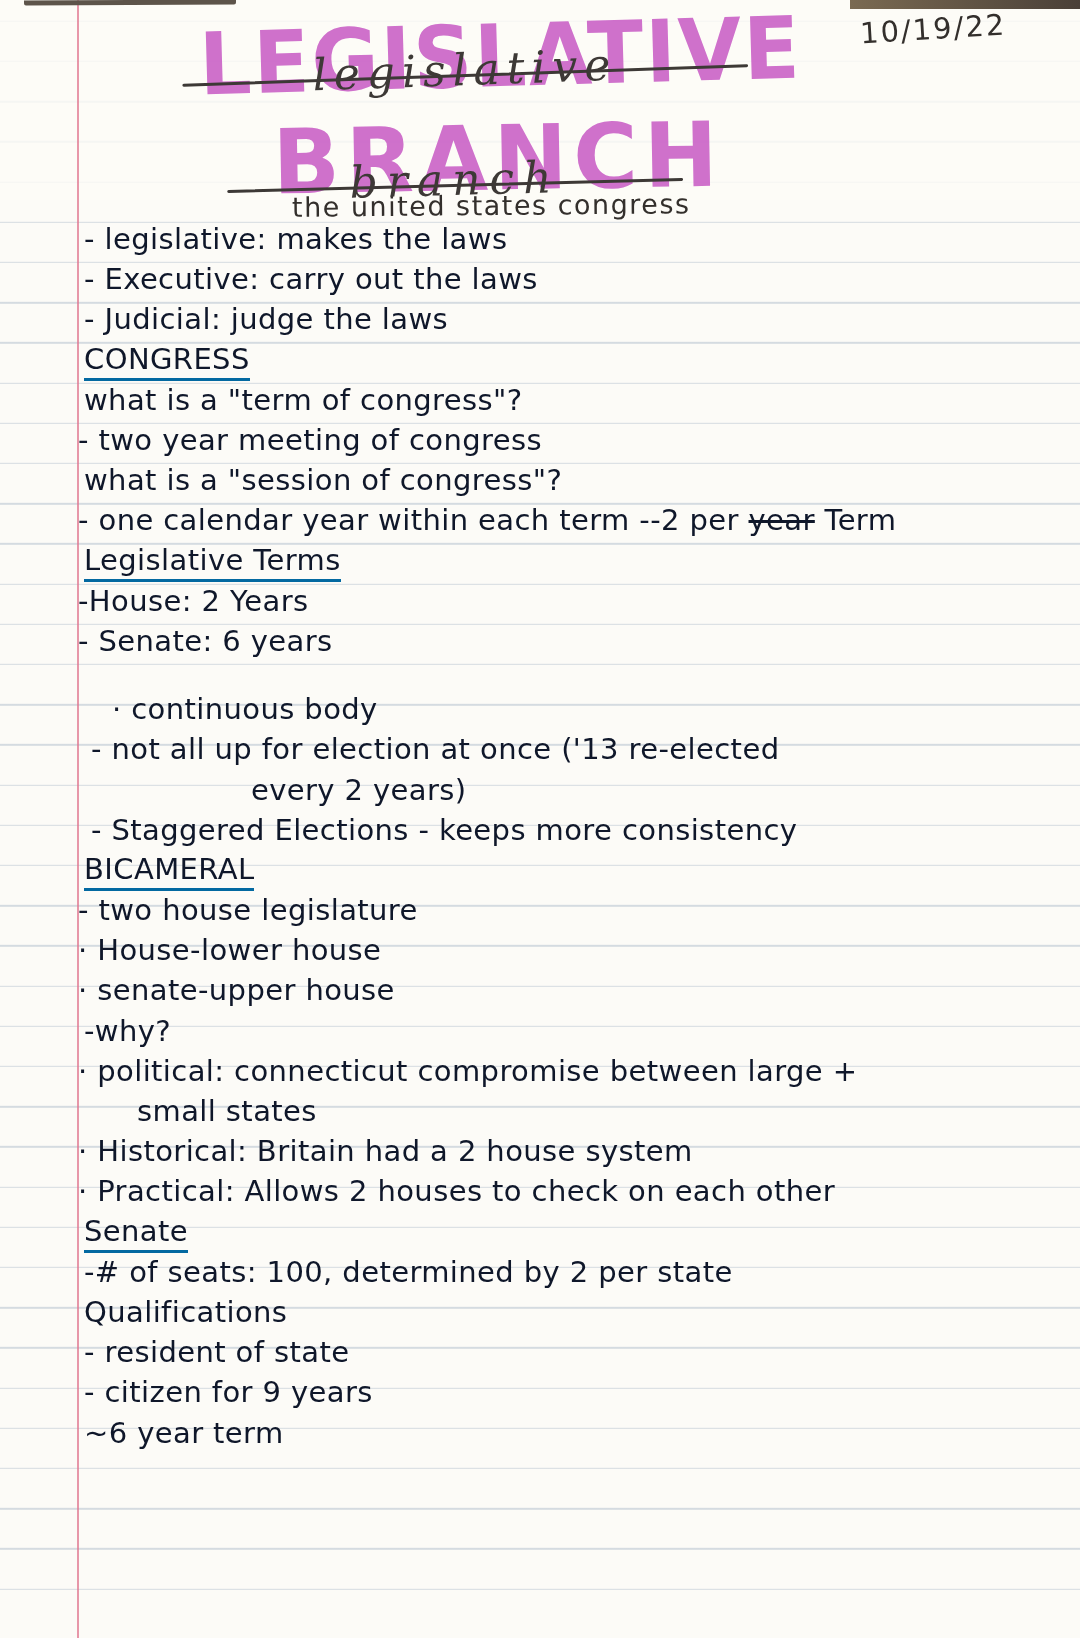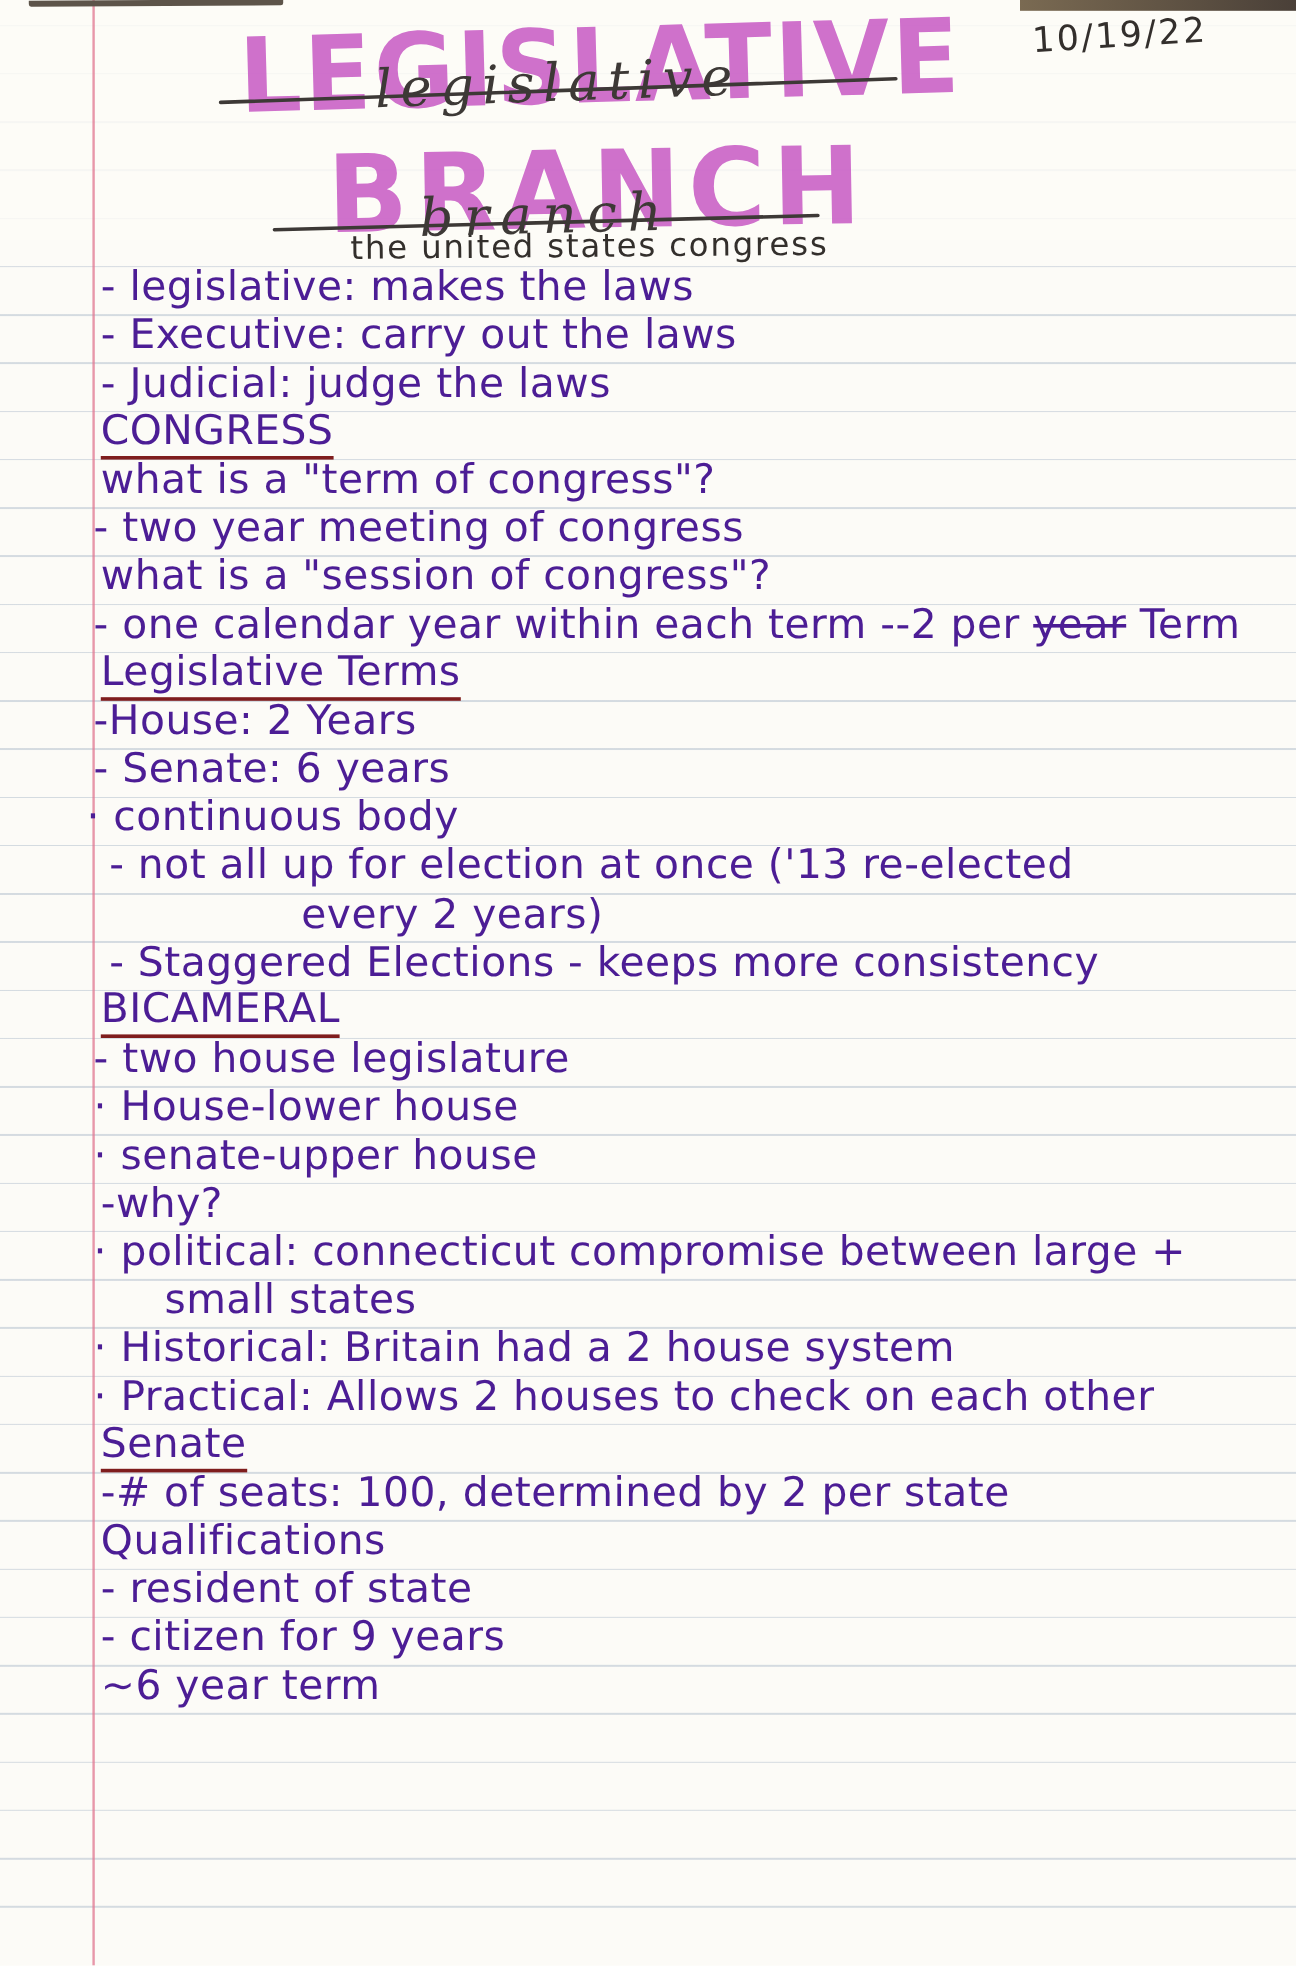--- a/index.html
+++ b/index.html
@@ -107,37 +107,37 @@
     transform: rotate(-3.5deg);
   }
 
   
   .notes-list {
     position: absolute; top: 223px; left: 0; right: 0;
     z-index: 3;
   }
   .note-row {
     height: 40.2px;
-    display: flex; align-items: flex-end;
-    color: #4c1d95;
-    font-size: 34px;
+    display: flex; align-items: center;
+    color: #0f172a;
+    font-size: 29px;
     letter-spacing: 0.4px;
     white-space: nowrap;
   }
   .note-text { line-height: 1; padding-bottom: 7px; }
   .underlined {
-    border-bottom: 3px solid #7f1d1d;
+    border-bottom: 3px solid #0369a1;
     padding-bottom: 4px;
     margin-bottom: 1px;
   }
   .strike { text-decoration: line-through; text-decoration-thickness: 2.5px; }
   .indent-0 { padding-left: 84px; }
   .indent-1 { padding-left: 78px; }
   .indent-2 { padding-left: 137px; }
-  .indent-3 { padding-left: 72px; }
+  .indent-3 { padding-left: 112px; margin-top: 28px; }
   .indent-4 { padding-left: 91px; }
   .indent-5 { padding-left: 251px; }
 </style>
 </head>
 <body>
 
 <div class="page">
   <div class="ruled-lines"></div>
   <div class="header-veil"></div>
   <div class="margin-line"></div>

